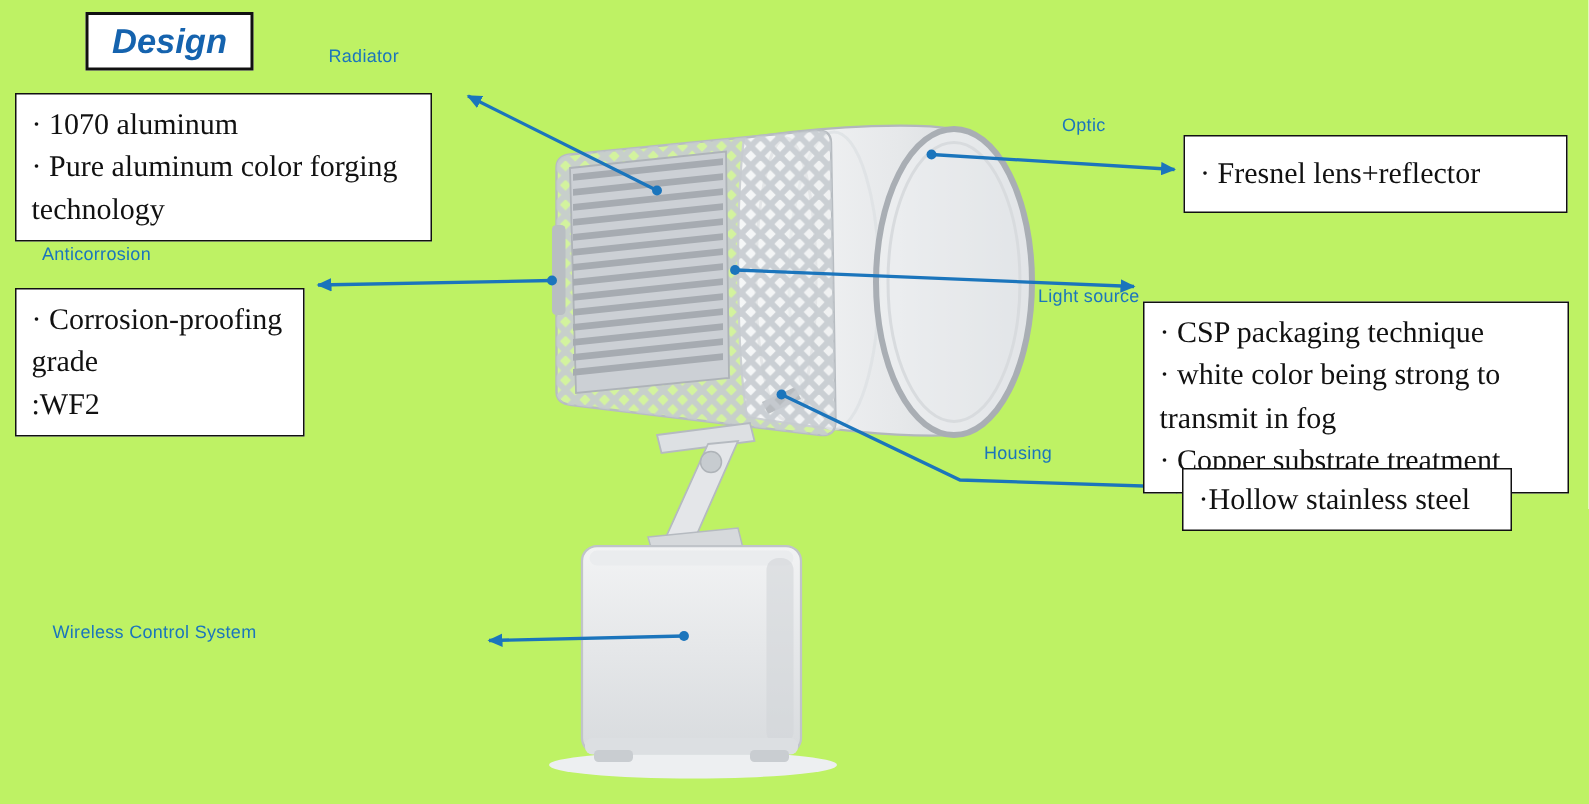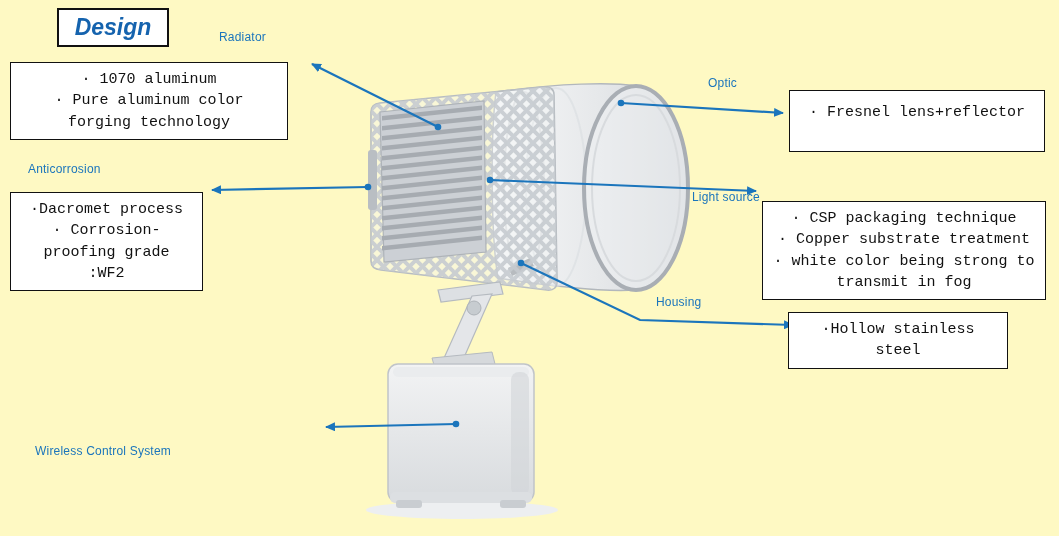--- a/index.html
+++ b/index.html
@@ -1,55 +1,55 @@
 <!DOCTYPE html>
 <html style="--accent: #1b75bc; --ink: #111111;"><head>
 <meta charset="utf-8">
 <style>
   :root { --accent:#1b75bc; --ink:#111111; }
   * { box-sizing:border-box; }
   html,body { margin:0; padding:0; background:#ffffff; }
   .canvas {
-    position:relative; width:1059px; height:536px; background:#fef9c3;
+    position:relative; width:1059px; height:536px; background:#bef264;
     font-family:"Liberation Sans", sans-serif; overflow:hidden;
   }
   svg.layer { position:absolute; left:0; top:0; width:1059px; height:536px; }
 
   .blue-label {
     position:absolute; color:var(--accent); font-size:12px; font-weight:500;
     letter-spacing:0.2px; white-space:nowrap;
   }
   .note-box {
     position:absolute; background:#ffffff; border:1.6px solid var(--ink);
-    padding:6px 10px; font-family:Liberation Mono, monospace; font-size:15px;
-    line-height:1.42; color:var(--ink);text-align:center;
+    padding:6px 10px; font-family:Liberation Serif, serif; font-size:20px;
+    line-height:1.42; color:var(--ink);
   }
   .note-line { white-space:normal; }
 
   .design-box {
     position:absolute; left:57px; top:8px; width:112px; height:39px;
     border:2.5px solid var(--ink); background:#ffffff;
     display:flex; align-items:center; justify-content:center;
   }
   .design-box span {
     color:#1563ae; font-size:23px; font-weight:bold; font-style:italic;
   }
 
   #design-notes   { left:10px;  top:62px;  width:278px; }
   #anticorrosion-notes { left:10px; top:192px; width:193px; }
-  #optic-notes    { left:789px; top:90px;  width:256px; padding-top:11px; padding-bottom:28px; }
+  #optic-notes    { left:789px; top:90px;  width:256px; padding-top:11px; padding-bottom:11px; }
   #lightsource-notes { left:762px; top:201px; width:284px; }
   #housing-notes  { left:788px; top:312px; width:220px; }
 
   #radiator-label    { left:219px; top:30px; }
   #anticorrosion-label { left:28px; top:162px; }
   #optic-label       { left:708px; top:76px; }
   #lightsource-label { left:692px; top:151px;margin-top:39px; }
   #housing-label     { left:656px; top:295px; }
-  #wireless-label    { left:35px;  top:414px;margin-top:30px; }
+  #wireless-label    { left:35px;  top:414px; }
 </style>
 </head>
 <body>
 
 <div class="canvas">
 
   <svg class="layer" viewBox="0 0 1059 536" aria-hidden="true">
     <defs>
       <pattern id="hatch" width="13" height="13" patternUnits="userSpaceOnUse">
         <path d="M0 13 L13 0" stroke="#c6cbd0" stroke-width="4"></path>
@@ -154,32 +154,31 @@
   </div>
 
   <span class="blue-label" id="radiator-label">Radiator</span>
   <span class="blue-label" id="anticorrosion-label">Anticorrosion</span>
   <span class="blue-label" id="optic-label">Optic</span>
   <span class="blue-label" id="lightsource-label">Light source</span>
   <span class="blue-label" id="housing-label">Housing</span>
   <span class="blue-label" id="wireless-label">Wireless Control System</span>
 
   <div class="note-box" id="anticorrosion-notes">
-    <div class="note-line">·Dacromet process</div>
     <div class="note-line">· Corrosion-proofing grade</div>
     <div class="note-line">:WF2</div>
   </div>
 
   <div class="note-box" id="optic-notes">
     <div class="note-line">· Fresnel lens+reflector</div>
   </div>
 
   <div class="note-box" id="lightsource-notes">
     <div class="note-line">· CSP packaging technique</div>
+    <div class="note-line">· white color being strong to transmit in fog</div>
     <div class="note-line">· Copper substrate treatment</div>
-    <div class="note-line">· white color being strong to transmit in fog</div>
   </div>
 
   <div class="note-box" id="housing-notes">
     <div class="note-line">·Hollow stainless steel</div>
   </div>
 
 </div>
 
 </body></html>

